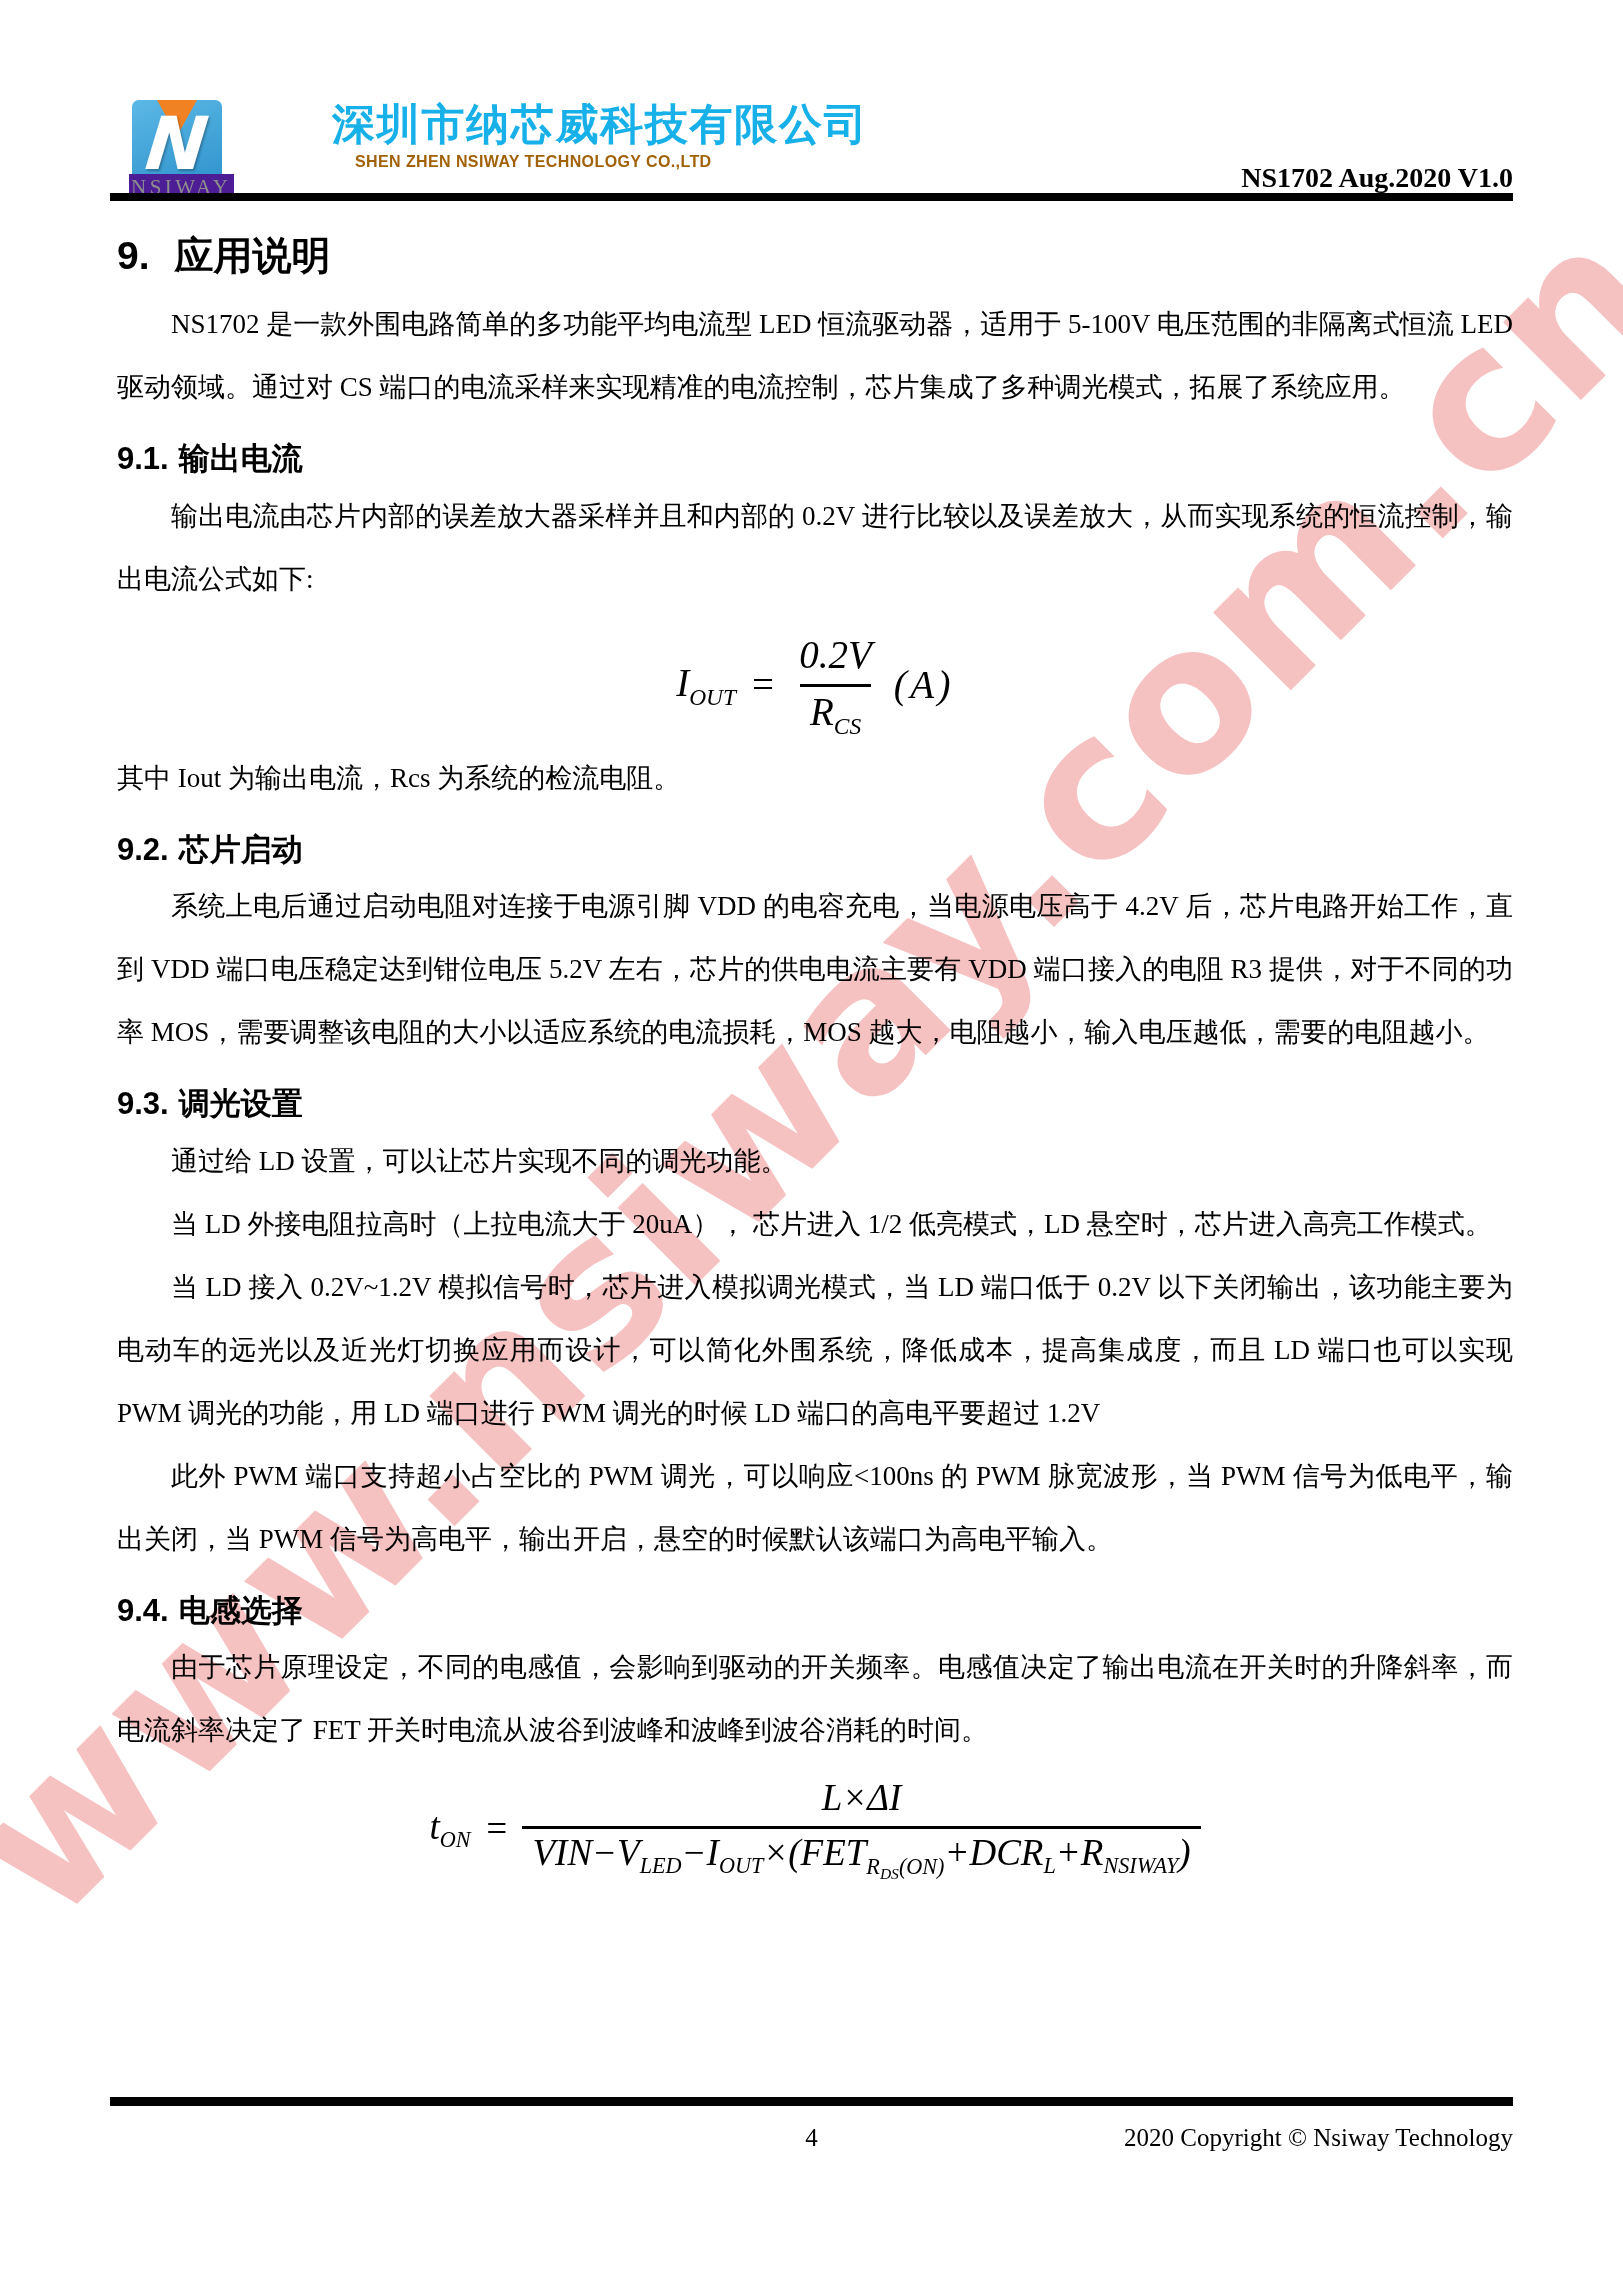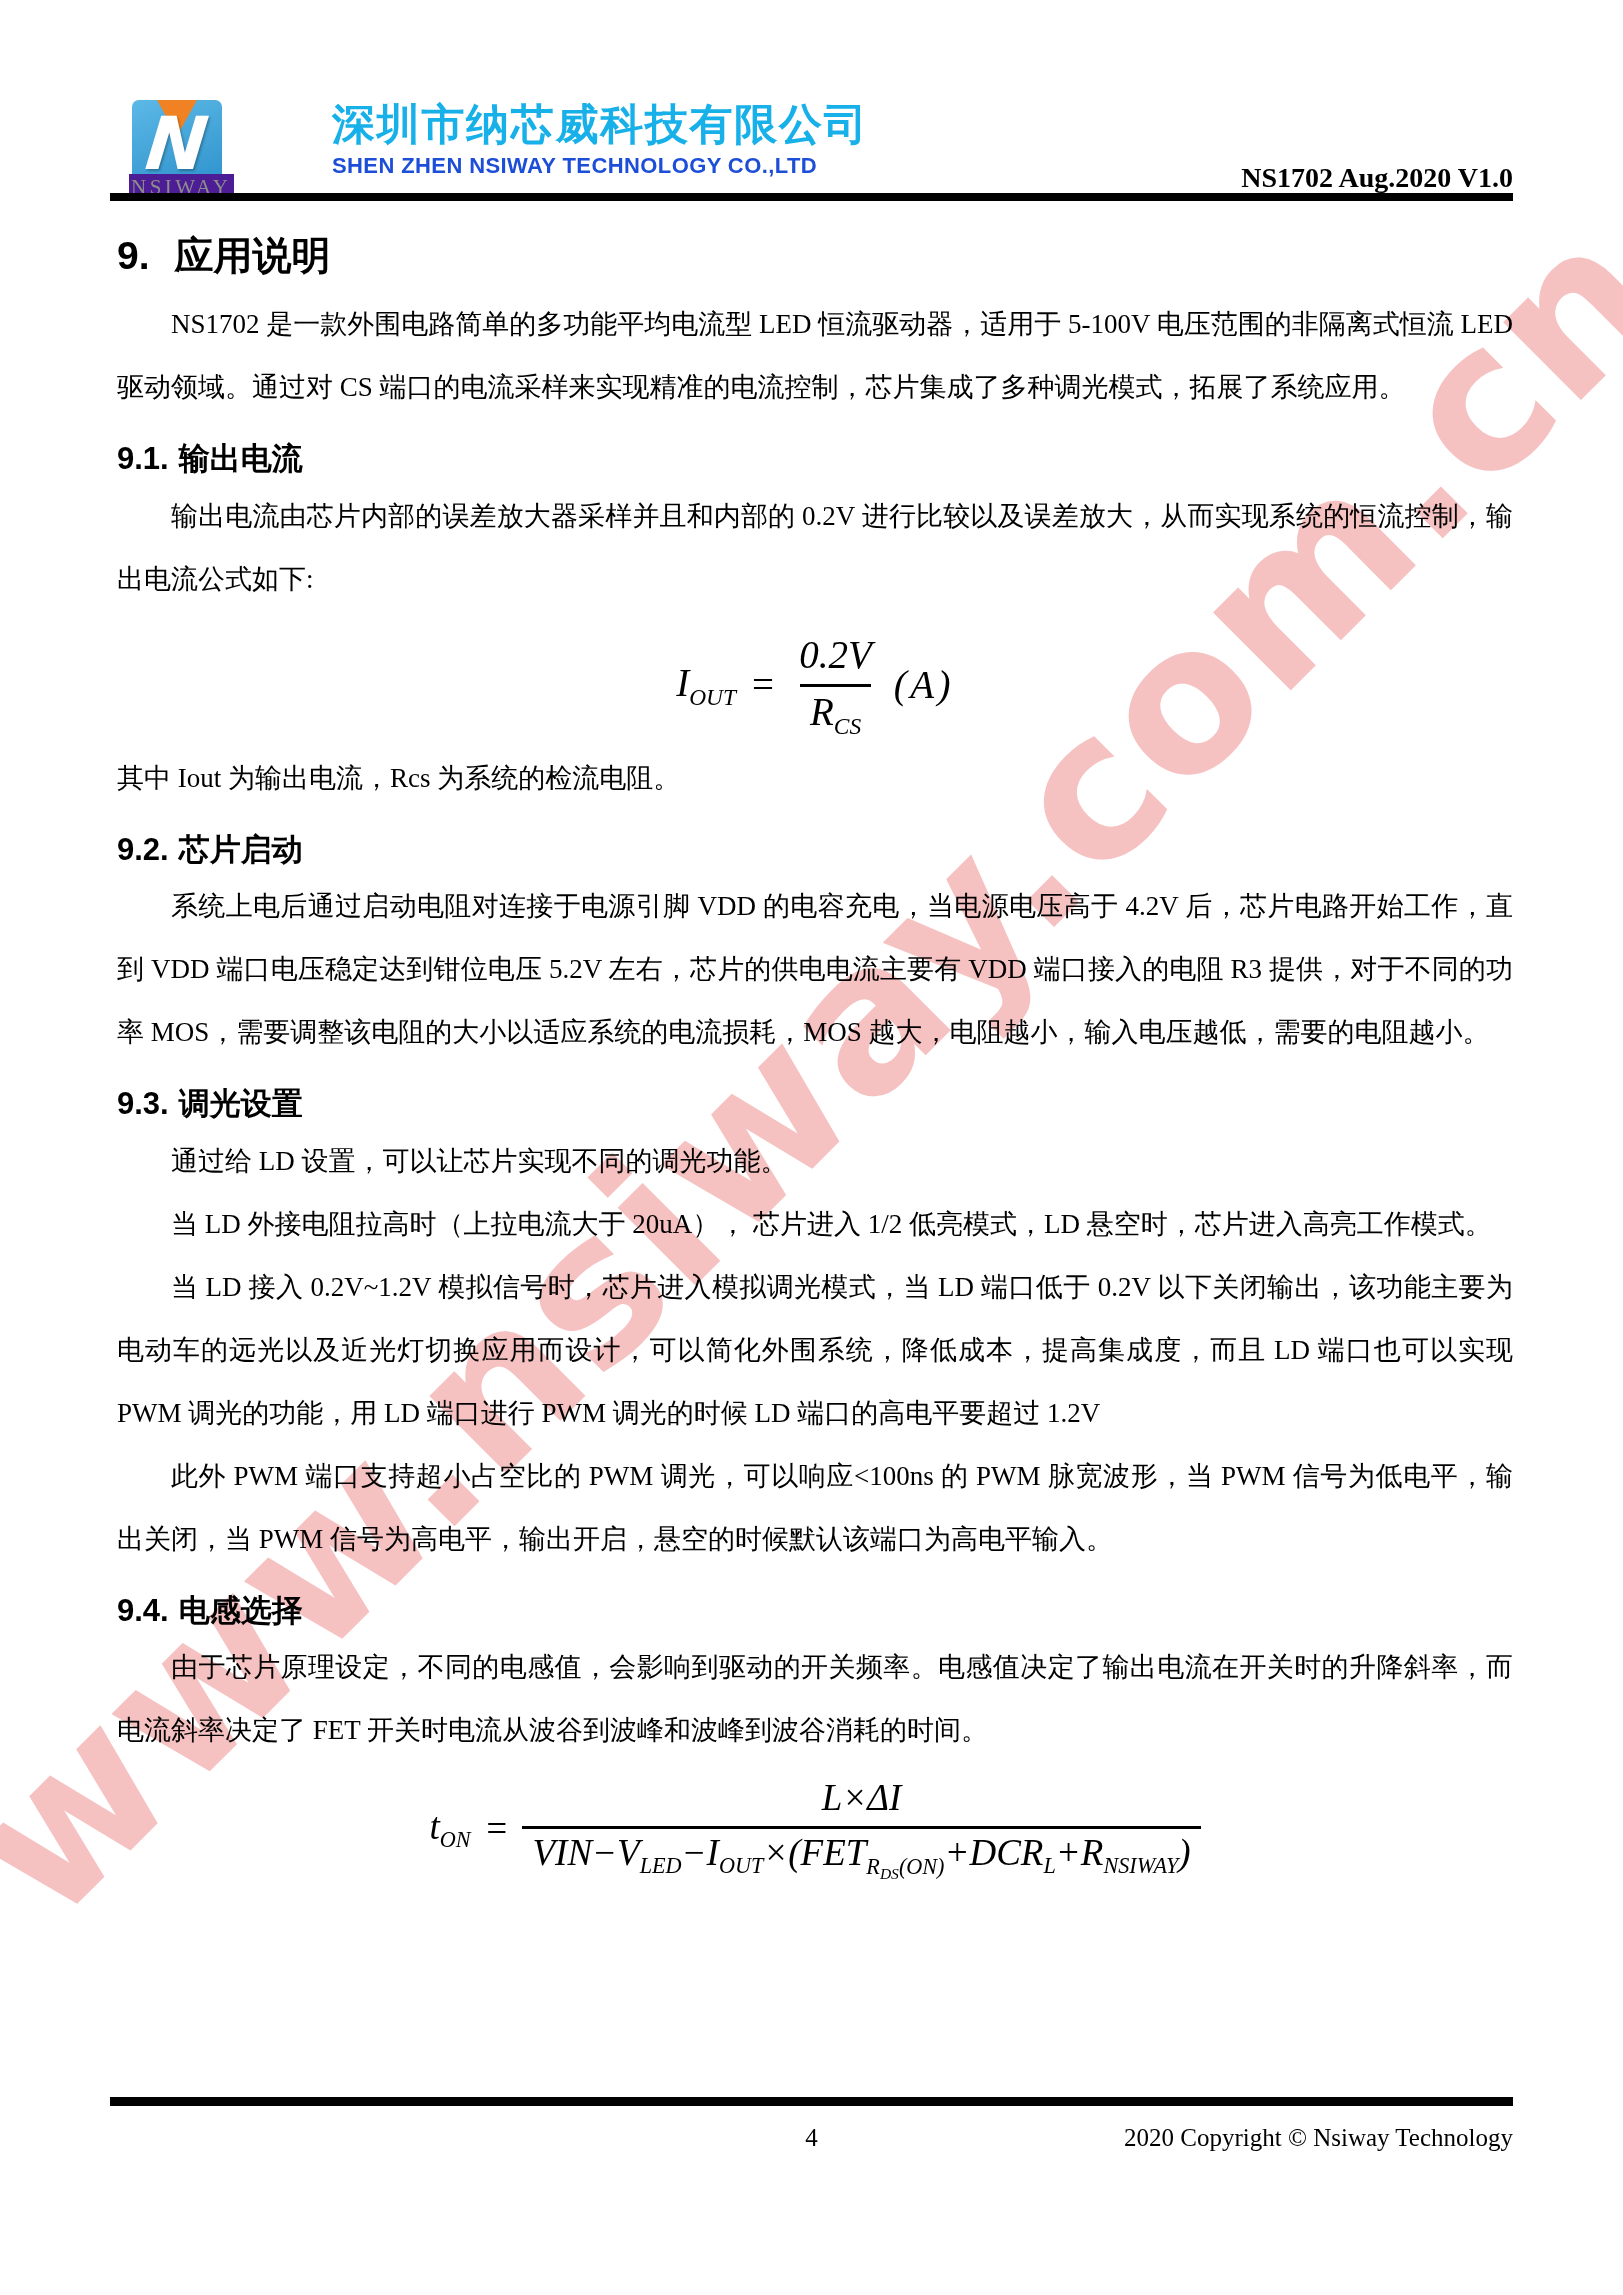--- a/index.html
+++ b/index.html
@@ -29,21 +29,21 @@
     border-left:20px solid transparent;border-right:20px solid transparent;border-top:36px solid #f08223;}
   .logo-n{position:absolute;left:0;top:0;width:90px;height:86px;display:flex;align-items:center;justify-content:center;
     color:#fff;font-family:"DejaVu Sans",sans-serif;font-style:italic;font-weight:900;font-size:73px;line-height:1;
     transform:skewX(-6deg);text-shadow:1.7px 1.7px 2.5px rgba(0,0,0,.28);}
   .logo-brand{position:absolute;left:-3.4px;bottom:-5px;background:#4c1d95;padding:0.8px 2.5px;
     font-family:"Liberation Serif",serif;font-size:21px;letter-spacing:3.4px;color:#8d8d8d;}
   .company{position:absolute;left:222px;top:3.4px;}
   .company-cn{font-family:"DejaVu Sans","Liberation Sans",sans-serif;font-weight:700;
     color:#18b0e8;font-size:43px;line-height:1.1;letter-spacing:1.7px;}
   .company-en{font-family:"Liberation Sans","DejaVu Sans",sans-serif;font-weight:700;
-    color:#1d4ed8;font-size:22px;letter-spacing:0.4px;margin-top:4.2px;}
+    color:#a16207;font-size:16px;letter-spacing:0.4px;margin-top:4.2px;margin-left:23px;}
   .doc-ref{position:absolute;right:0;bottom:1.7px;font-family:"Liberation Serif",serif;
     font-weight:700;font-size:28px;}
   .rule-top{position:absolute;left:110px;right:110px;top:193px;height:7.6px;background:#000;z-index:1;}
   
   .content{position:absolute;left:110px;right:110px;top:211px;z-index:1;margin-left:7px;}
   h1.sec{margin:22px 0 13.5px 0;font-family:"Liberation Sans","DejaVu Sans",sans-serif;
     font-weight:700;font-size:39px;line-height:1.2;}
   h1.sec .t{margin-left:25px;}
   h2.sec{margin:20px 0 5px 0;font-family:"Liberation Sans","DejaVu Sans",sans-serif;
     font-weight:700;font-size:31px;line-height:1.3;}

